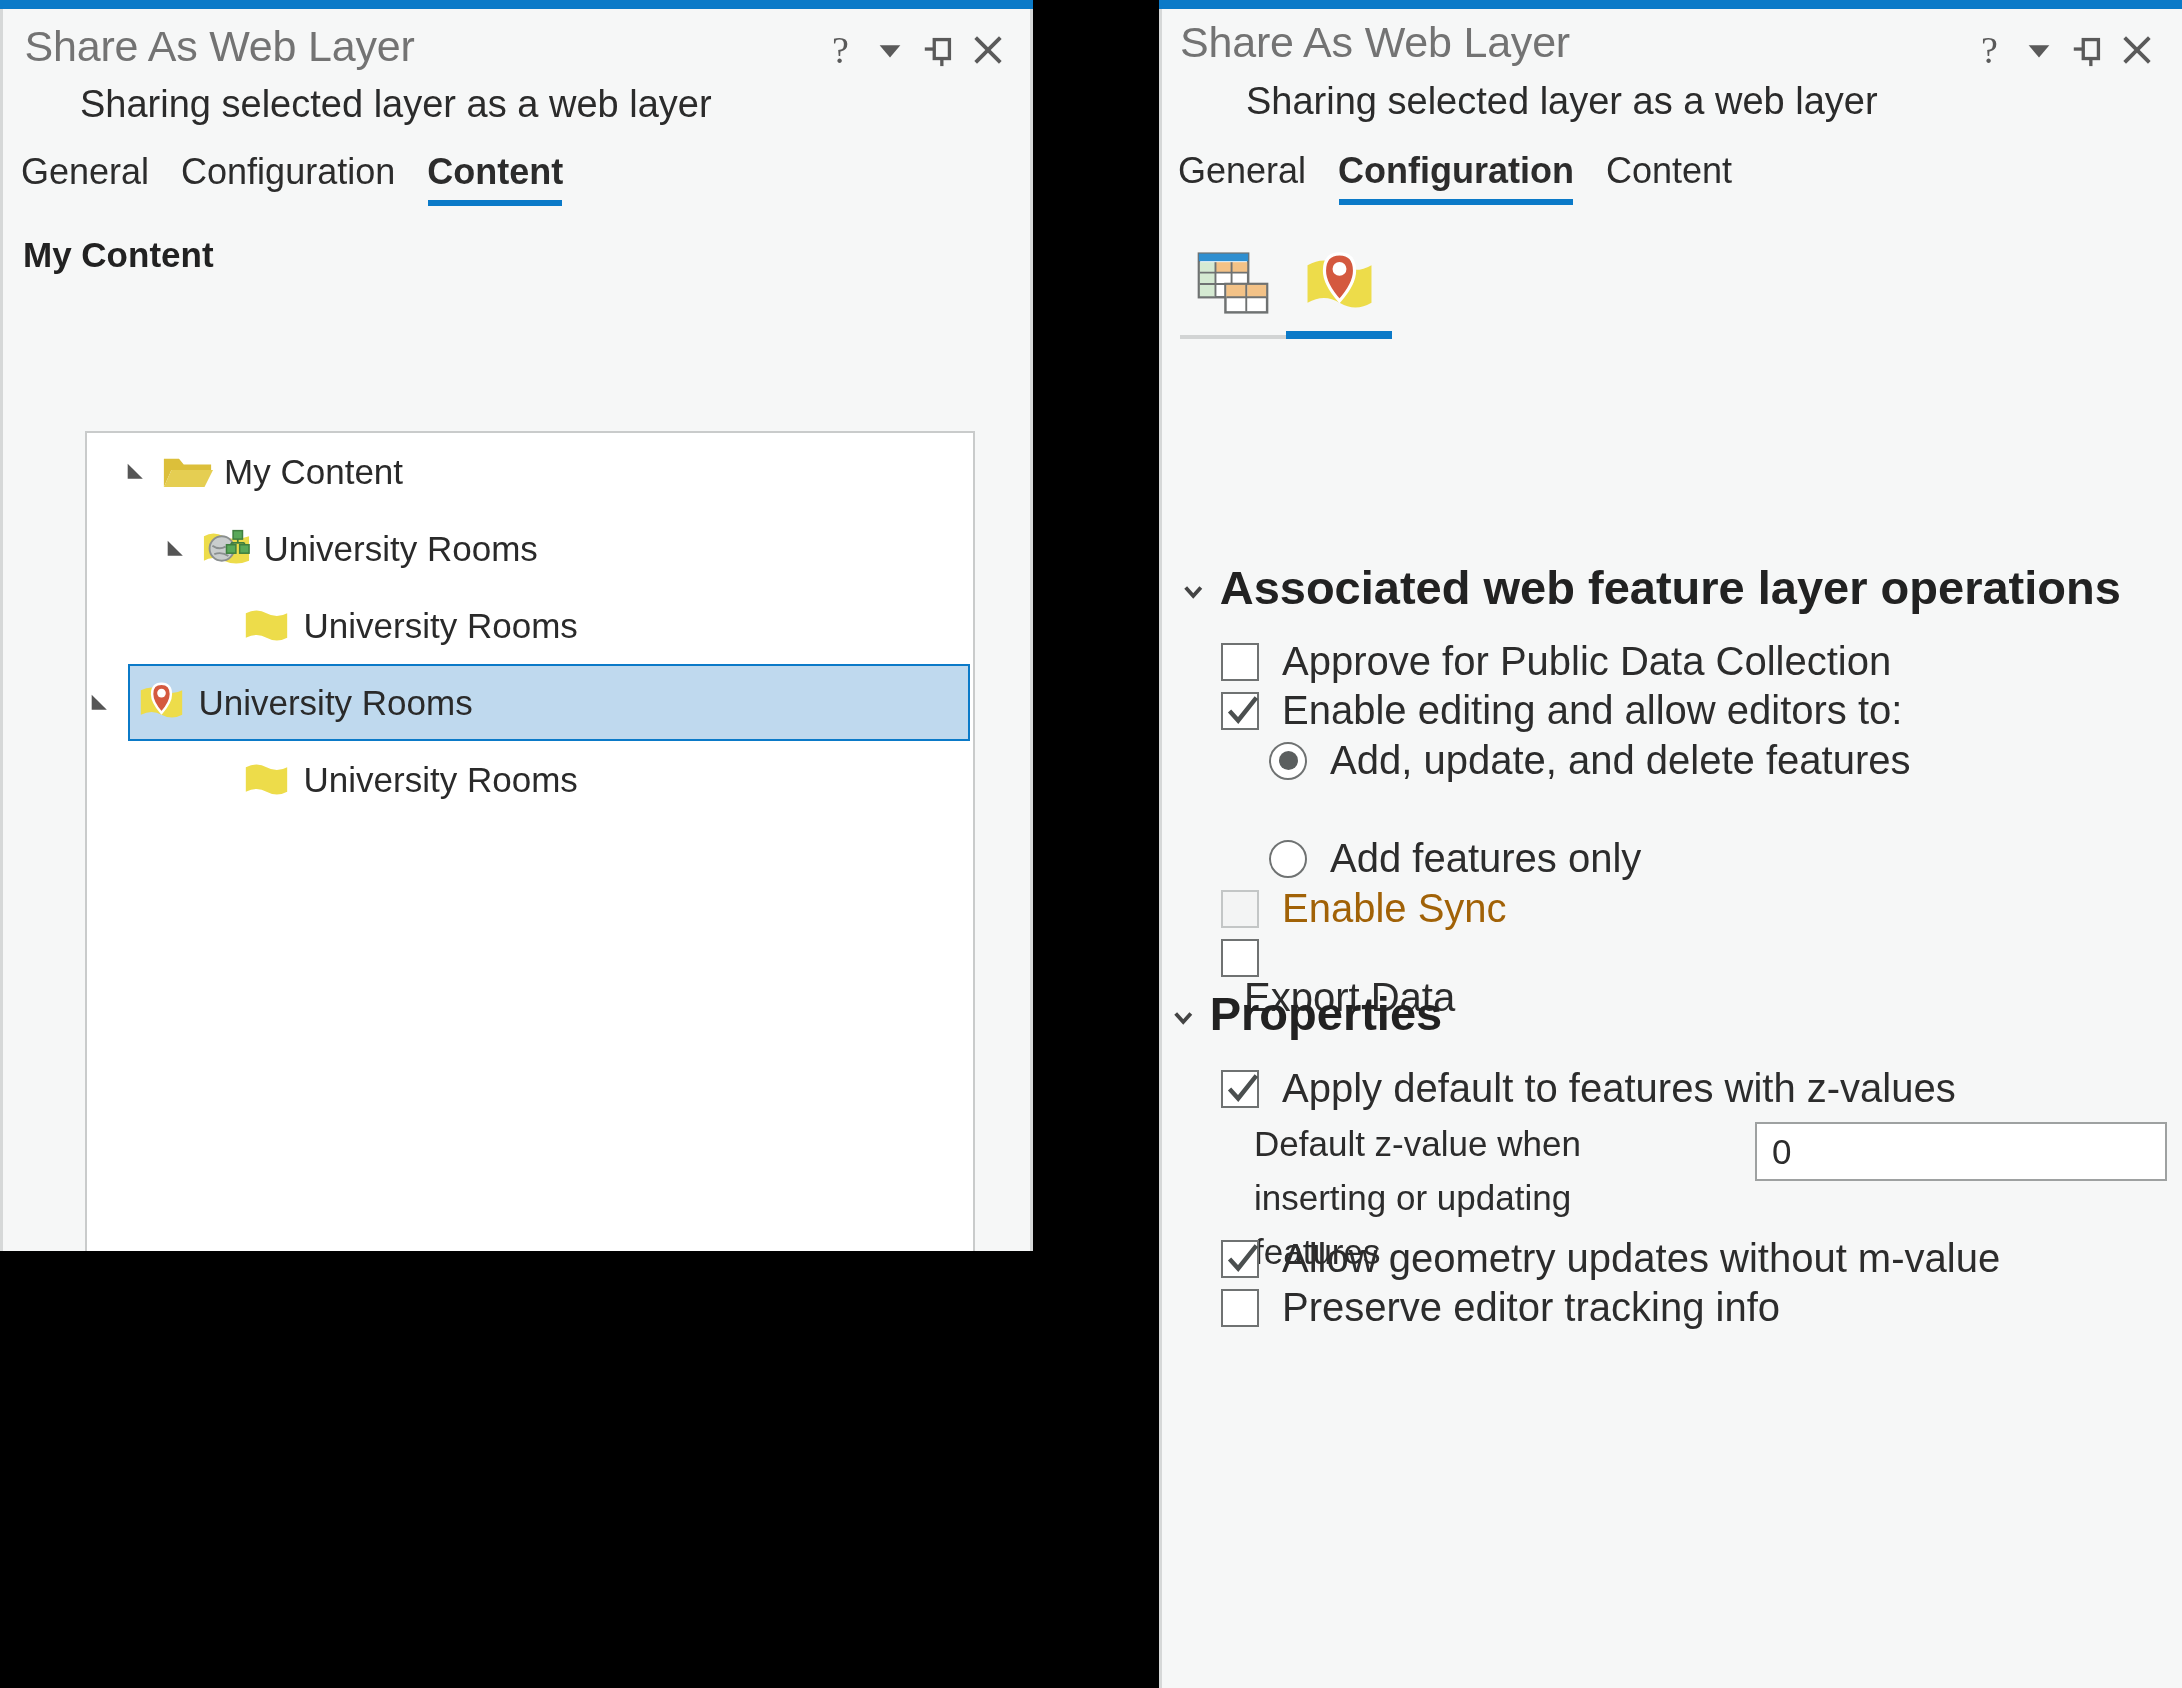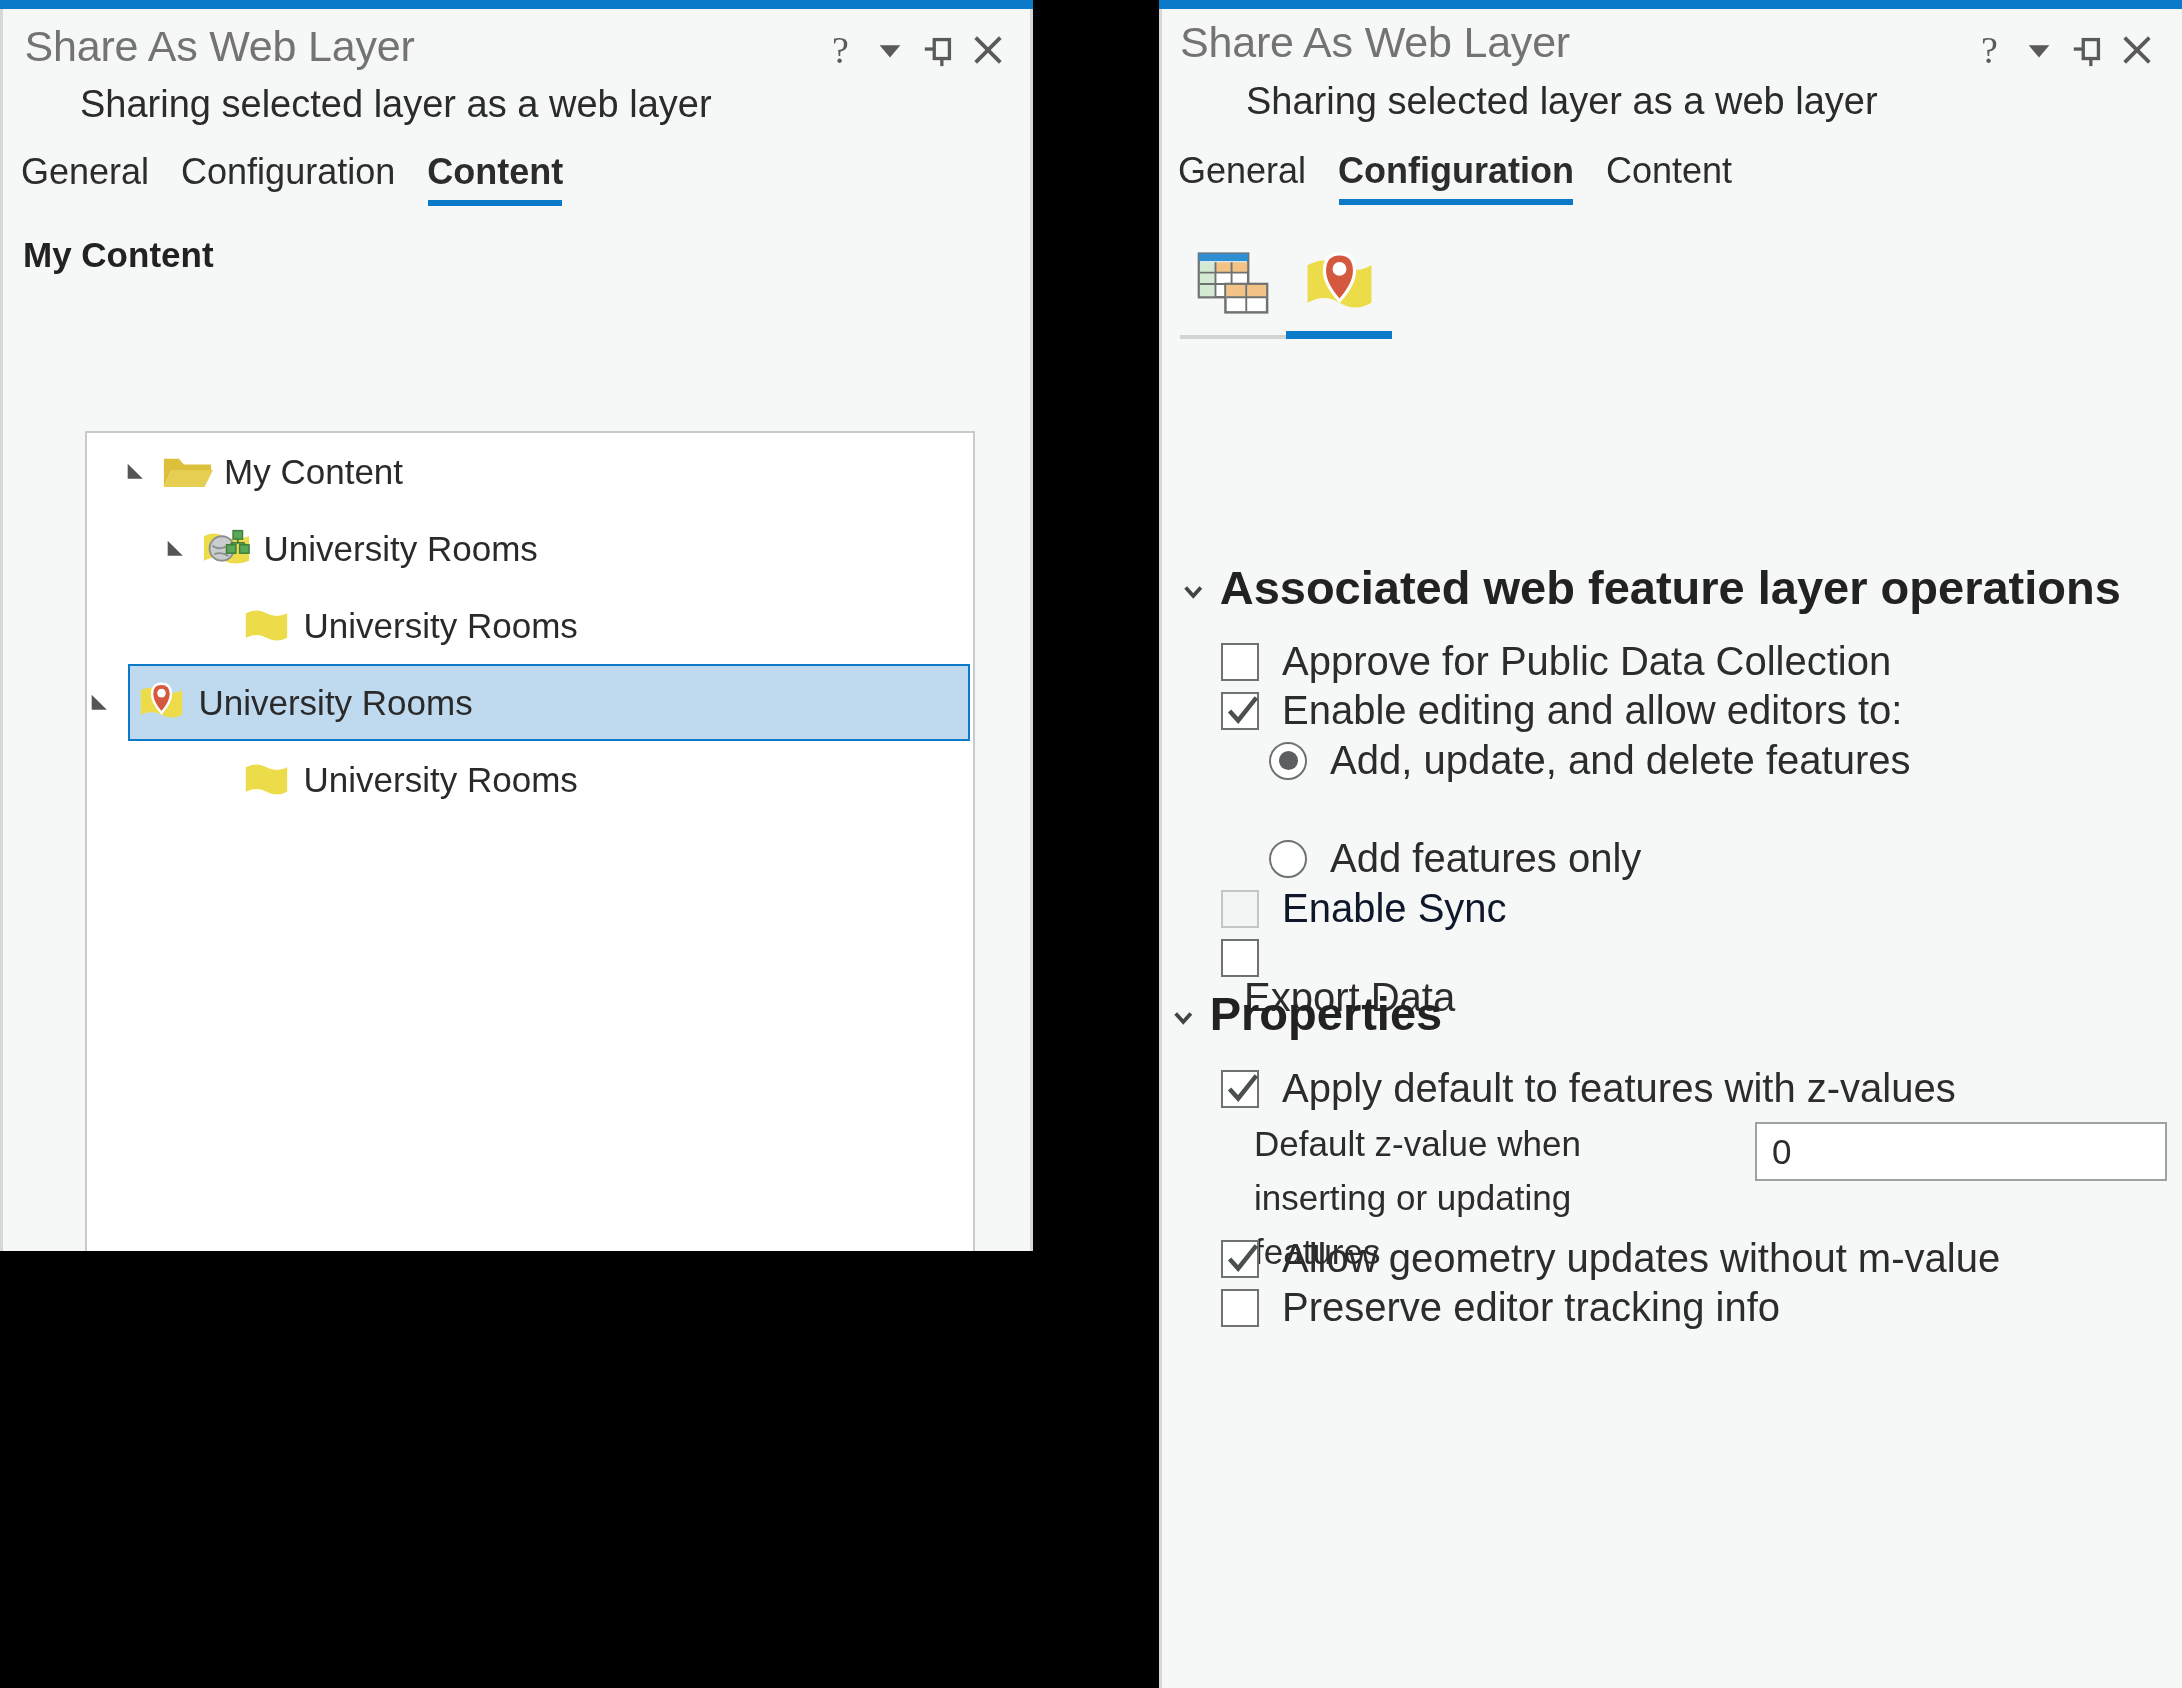--- a/index.html
+++ b/index.html
@@ -176,21 +176,21 @@
     position: absolute;
     display: flex; align-items: flex-start;
     white-space: nowrap;
     cursor: default;
   }
   .opt-label {
     font-size: 40px; color: #2c2c2c;
     line-height: 40px;
     padding-left: 23px;
   }
-  .opt-label.disabled { color: #0f172a; }
+  .opt-label.disabled { color: #a16207; }
 
   .cbx {
     width: 38px; height: 38px; flex: 0 0 38px;
     border: 2.8px solid #6f7272;
     background: #ffffff;
     box-sizing: border-box;
     position: relative;
     margin-top: 1.9px;
   }
   .cbx.disabled { border-color: #c3c6c6; background: #f3f4f4; }

